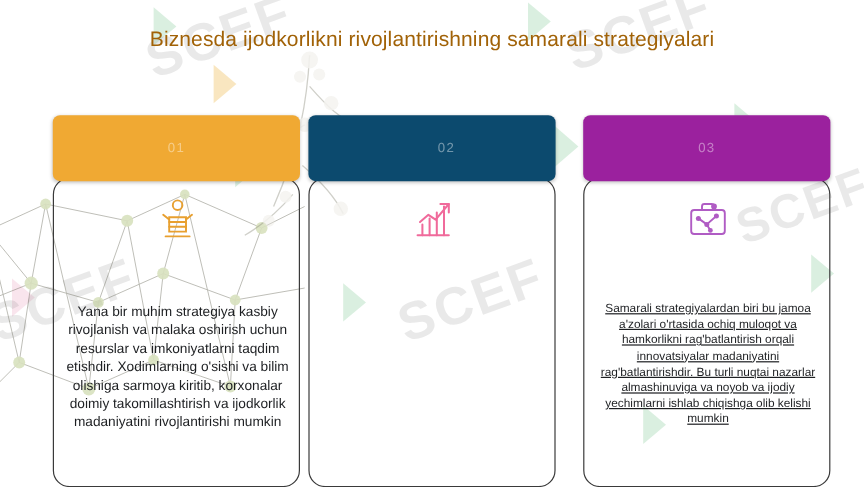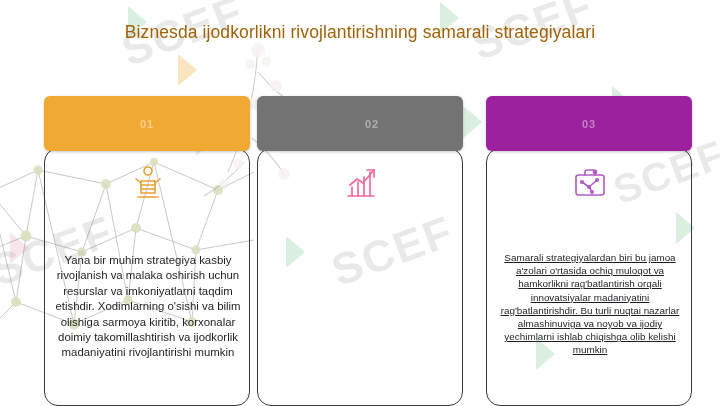--- a/index.html
+++ b/index.html
@@ -108,21 +108,21 @@
     border-radius: 6px;
     box-shadow: 0 1px 3px rgba(0,0,0,0.22);
     display: flex;
     align-items: center;
     justify-content: center;
     position: relative;
     z-index: 2;
   }
   .card-number {
     font-size: 11px;
-    font-weight: 700;
+    font-weight: 400;
     letter-spacing: 1px;
     color: rgba(255,255,255,0.42);
   }
 
   .card-body {
     position: absolute;
     top: 52px;
     left: 0;
     width: 206px;
     height: 258px;
@@ -265,21 +265,21 @@
               <path d="M10 34 h20"></path>
               <path d="M8 16 l5 4 M32 16 l-5 4"></path>
             </g>
           </svg>
         </div>
         <div class="card-text">Yana bir muhim strategiya kasbiy rivojlanish va malaka oshirish uchun resurslar va imkoniyatlarni taqdim etishdir. Xodimlarning o'sishi va bilim olishiga sarmoya kiritib, korxonalar doimiy takomillashtirish va ijodkorlik madaniyatini rivojlantirishi mumkin</div>
       </div>
     </div>
 
     <div class="card c2">
-      <div class="card-header" style="background:#737373;padding-left:24px;">
+      <div class="card-header" style="background:#0c4a6e;padding-left:24px;">
         <span class="card-number">02</span>
       </div>
       <div class="card-body">
         <div class="card-icon">
           <svg width="40" height="40" viewBox="0 0 40 40">
             <g stroke="#F06A9B" stroke-width="1.7" fill="none" stroke-linecap="round" stroke-linejoin="round">
               <path d="M7 33 h26"></path>
               <path d="M11 33 v-9 M17 33 v-14 M23 33 v-19 M29 33 v-24"></path>
               <path d="M9 22 L16 16 L22 20 L33 7"></path>
               <path d="M26 7 h7 v7"></path>

